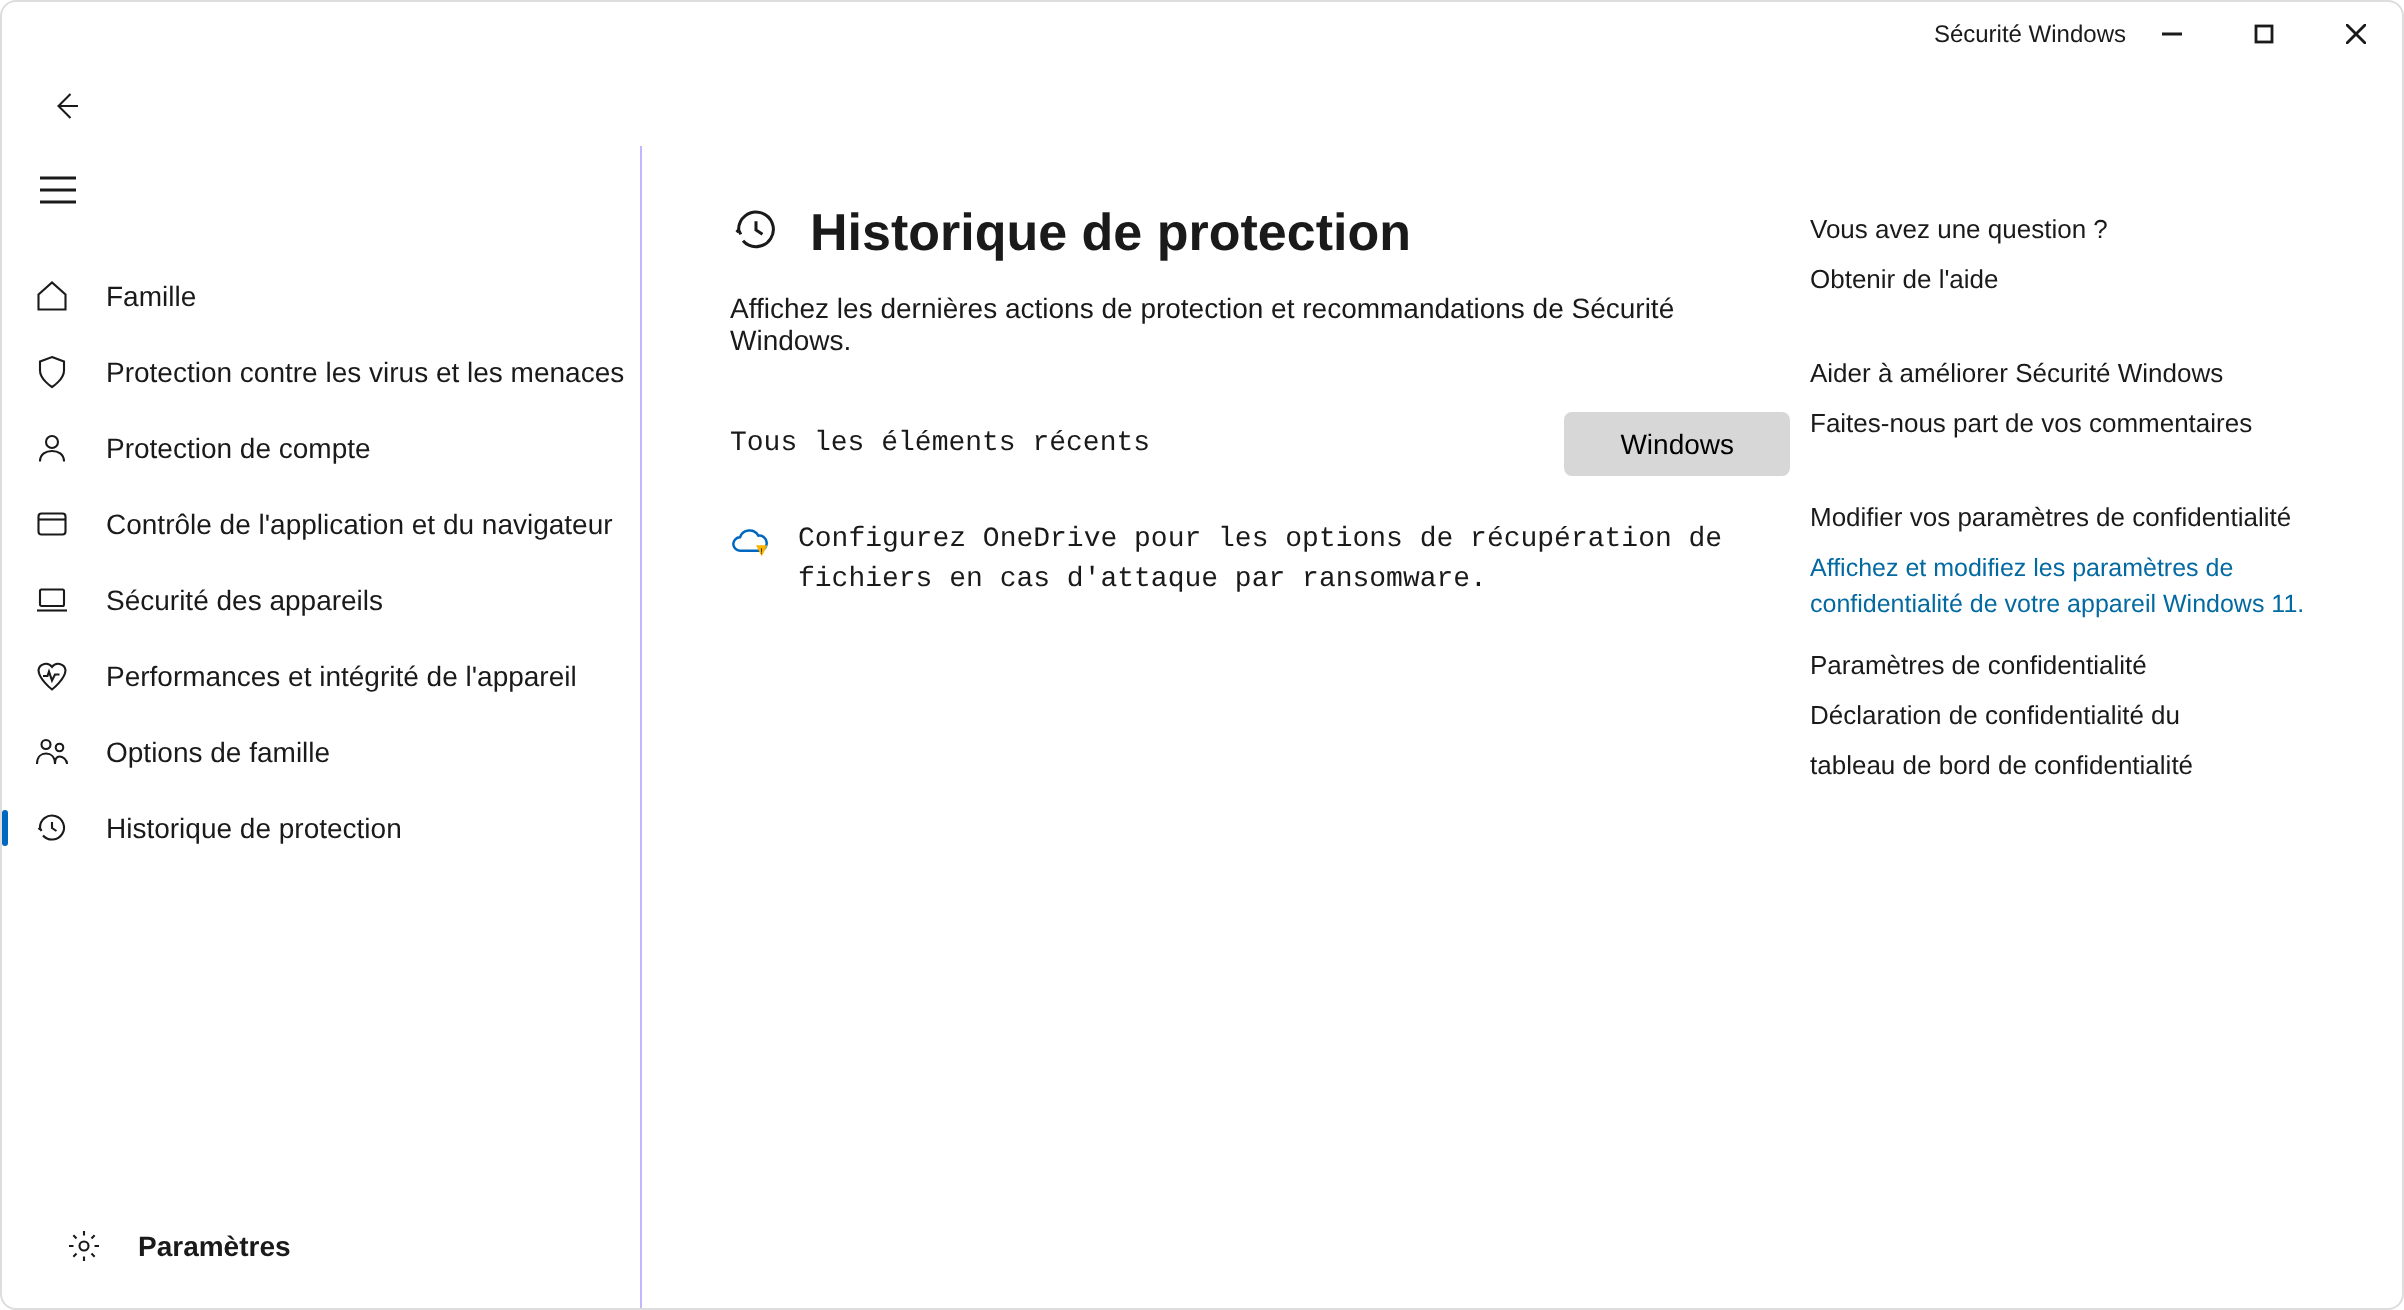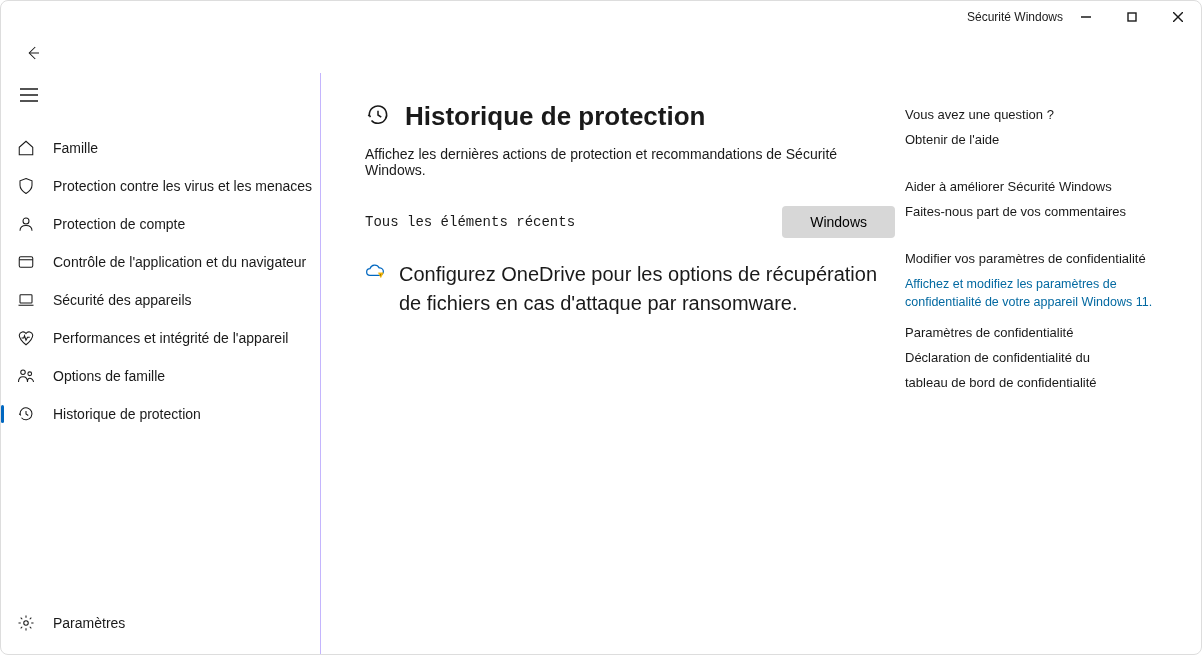--- a/index.html
+++ b/index.html
@@ -14,35 +14,35 @@
 .app { display: flex; height: calc(100% - 72px); }
 .sidebar { width: 320px; border-right: 1px solid #c4b5fd; display: flex; flex-direction: column; padding-top: 6px; }
 .hamburger-row { padding: 0 12px 18px 12px; }
 .hamburger { width: 32px; height: 32px; display: flex; align-items: center; justify-content: center; cursor: pointer; border-radius: 4px; }
 .nav { flex: 1; overflow-y: auto; }
 .nav-item { display: flex; align-items: center; padding: 10px 0 10px 14px; cursor: pointer; position: relative; }
 .nav-item.selected::before { content: ""; position: absolute; left: 0; top: 10px; bottom: 10px; width: 3px; background: #0067c0; border-radius: 2px; }
 .nav-icon { width: 22px; display: flex; justify-content: center; margin-right: 16px; }
 .nav-icon svg { width: 18px; height: 18px; }
 .nav-label { font-size: 14px; }
-.sidebar-footer { padding: 12px 0; }
+.sidebar-footer { padding: 12px 16px; font-weight: bold; }
 .main { flex: 1; display: flex; padding: 28px 20px 0 44px; }
 .content { flex: 1; max-width: 530px; }
 .header-row { display: flex; align-items: center; margin-bottom: 14px; }
 .header-icon { margin-right: 14px; }
 .header-icon svg { width: 26px; height: 26px; }
 .page-title { font-size: 26px; font-weight: 600; }
 .page-subtitle { font-size: 14px; margin-bottom: 28px; }
 .section-row { display: flex; align-items: center; justify-content: space-between; margin-bottom: 22px; }
 .section-title { font-size: 14px; font-family: Liberation Mono, monospace; }
 .filter-btn { background: #d7d7d7; border: none; border-radius: 4px; padding: 8px 28px; cursor: pointer; font-size: 14px; }
 .notice { display: flex; align-items: flex-start; }
 .notice-icon { margin-right: 14px; margin-top: 2px; }
 .notice-icon svg { width: 20px; height: 20px; }
-.notice-text { font-size: 20px; line-height: 1.45; }
+.notice-text { font-size: 14px; line-height: 1.45; font-family: Liberation Mono, monospace; }
 .aside { width: 270px; padding-top: 6px; padding-left: 10px; }
 .aside-heading { font-size: 13px; margin-bottom: 10px; }
 .aside-link { font-size: 13px; margin-bottom: 10px; cursor: pointer; display: block; }
 .aside-block { margin-bottom: 32px; }
 .aside-sub { font-size: 12.5px; line-height: 1.4; margin-bottom: 14px; color: #0369a1; }
 .stroke { stroke: #1a1a1a; stroke-width: 1.4; fill: none; }
 </style>
 </head>
 <body>
 

